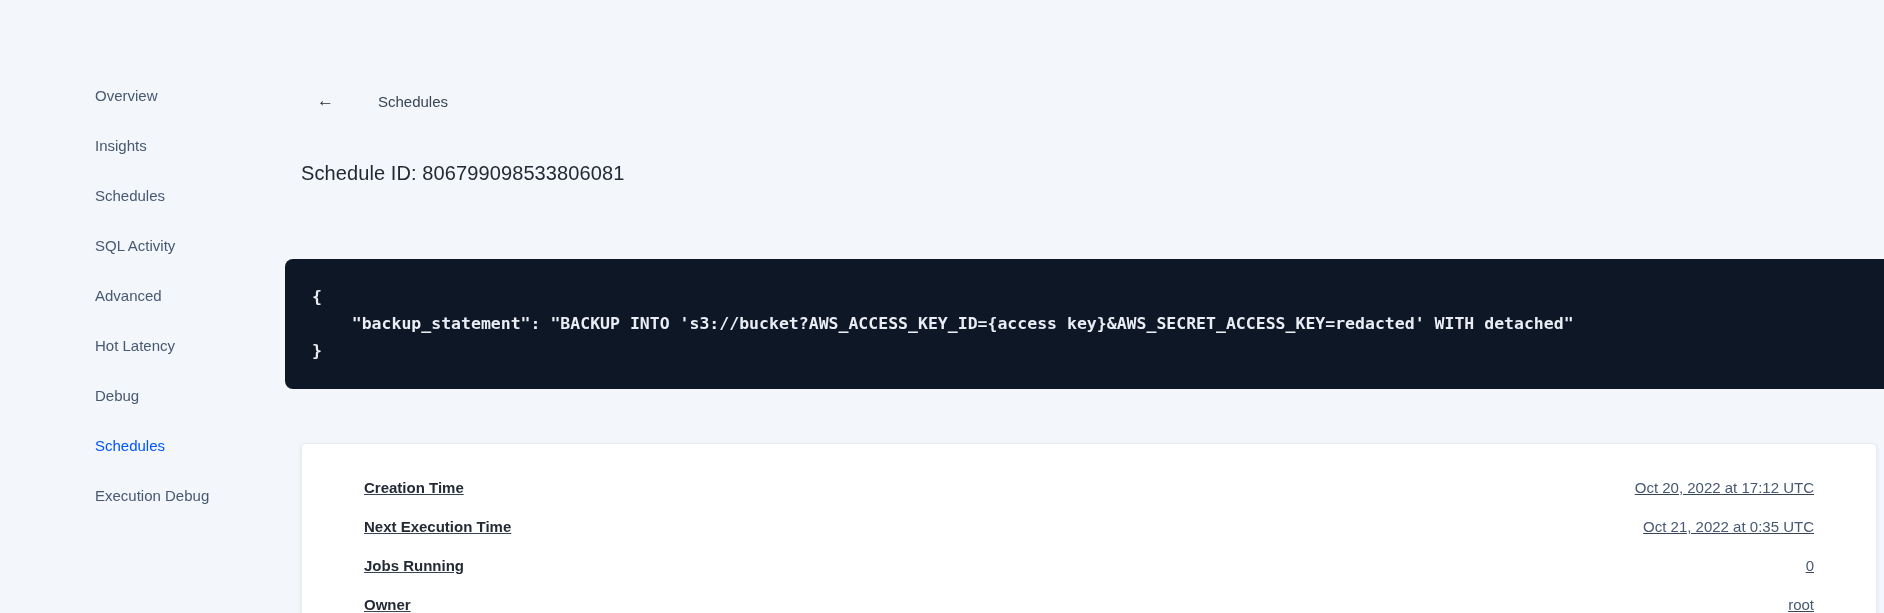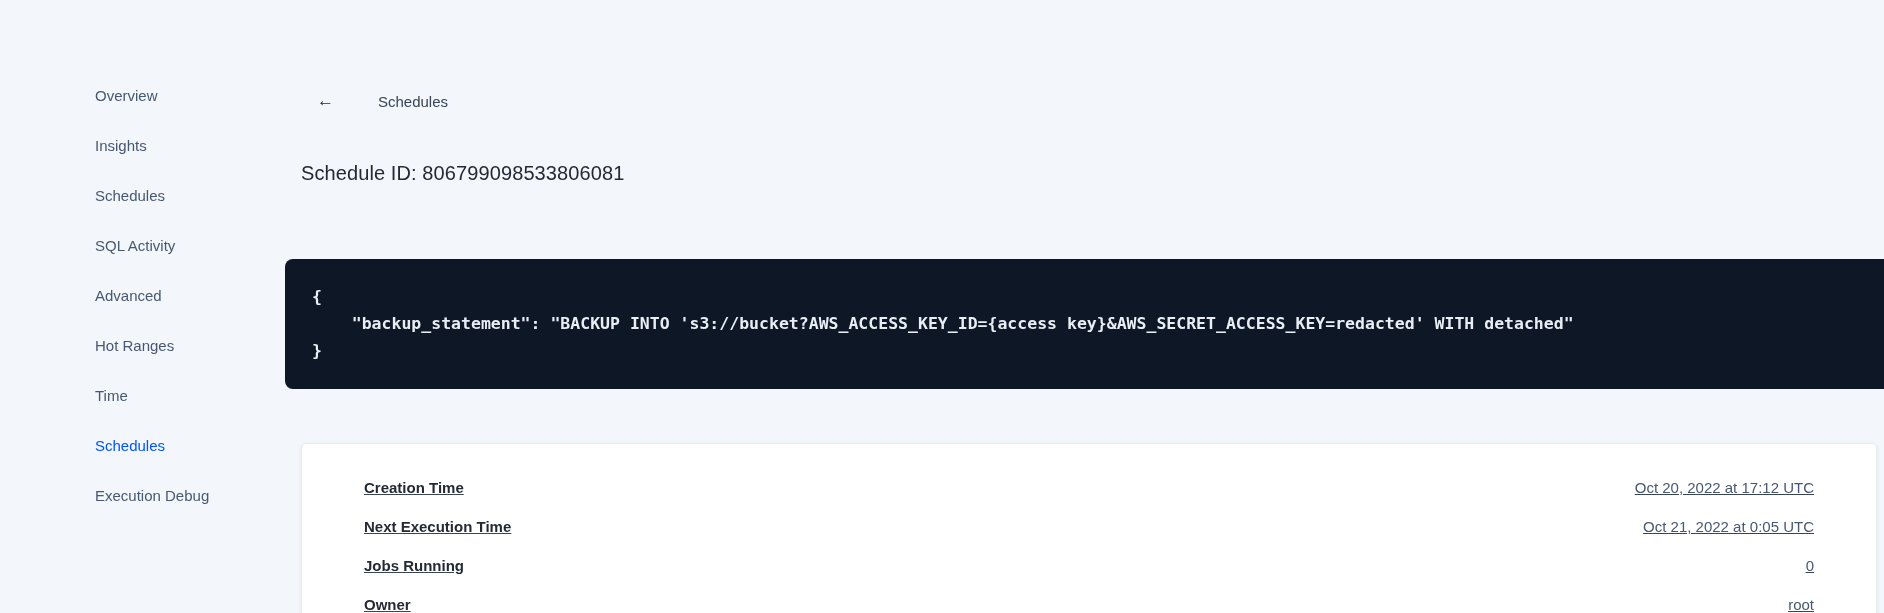--- a/index.html
+++ b/index.html
@@ -96,25 +96,25 @@
       <div class="nav-item">
         <span>SQL Activity</span>
       </div>
 
       <div class="nav-item">
         <span>Advanced</span>
       </div>
 
 
       <div class="nav-item">
-        <span>Hot Ranges</span>
+        <span>Hot Latency</span>
       </div>
 
       <div class="nav-item">
-        <span>Time</span>
+        <span>Debug</span>
       </div>
 
       <div class="nav-item active">
         <span>Schedules</span>
       </div>
 
       <div class="nav-item">
         <span>Execution Debug</span>
       </div>
     </nav>
@@ -137,21 +137,21 @@
 
       <section class="card schedule">
 
           <div class="row">
             <span class="lbl">Creation Time</span>
             <span class="val">Oct 20, 2022 at 17:12 UTC</span>
           </div>
 
           <div class="row">
             <span class="lbl">Next Execution Time</span>
-            <span class="val">Oct 21, 2022 at 0:05 UTC</span>
+            <span class="val">Oct 21, 2022 at 0:35 UTC</span>
           </div>
 
 
           <div class="row">
             <span class="lbl">Jobs Running</span>
             <span class="val">0</span>
           </div>
 
           <div class="row">
             <span class="lbl">Owner</span>

